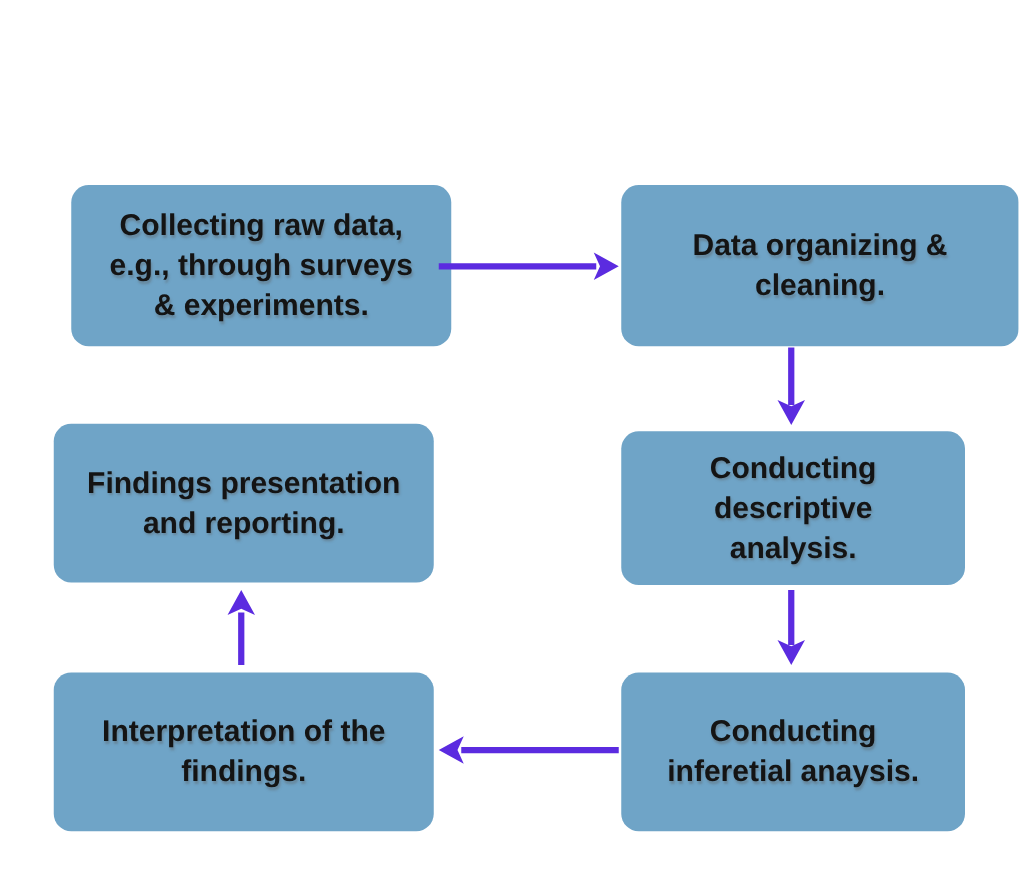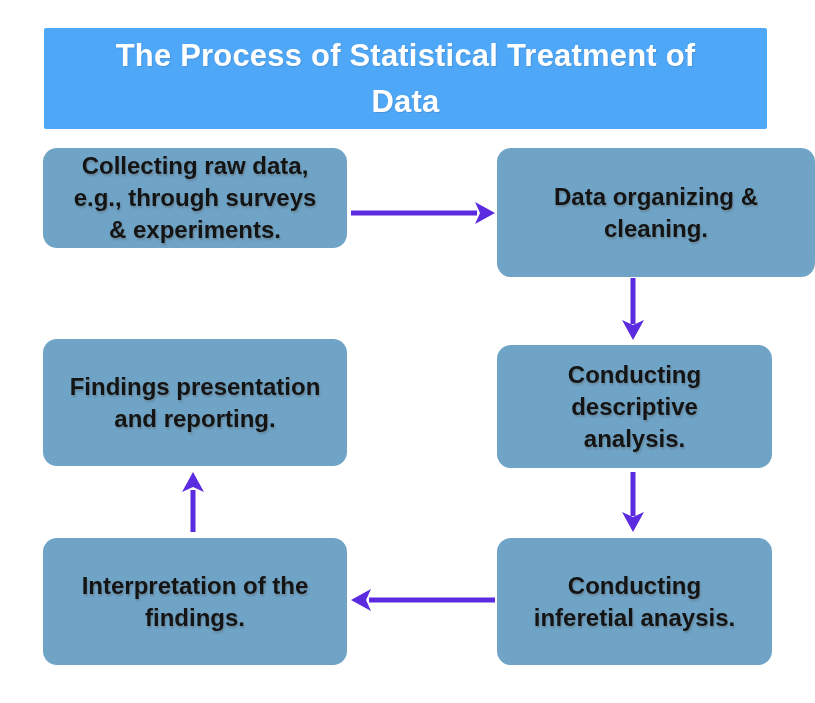--- a/index.html
+++ b/index.html
@@ -53,44 +53,40 @@
     padding: 6px 10px;
   }
   .node .node-text {
     color: var(--color-node_text);
     font-size: 24px;
     font-weight: bold;
     line-height: 32px;
     white-space: pre-line;
     text-shadow: 1px 2px 2px rgba(90,90,90,0.40);
   }
-  .node-collect     { left: 43px;  top: 148px; width: 304px; height: 100px; }
+  .node-collect     { left: 57px;  top: 148px; width: 304px; height: 129px; }
   .node-organize    { left: 497px; top: 148px; width: 318px; height: 129px; }
   .node-descriptive { left: 497px; top: 345px; width: 275px; height: 123px; }
   .node-inferential { left: 497px; top: 538px; width: 275px; height: 127px; }
   .node-interpret   { left: 43px;  top: 538px; width: 304px; height: 127px; }
   .node-present     { left: 43px;  top: 339px; width: 304px; height: 127px; }
   .arrow { position: absolute; overflow: visible; }
   .arrow line { stroke: var(--color-arrow); stroke-width: 5; }
   .arrow path { fill: var(--color-arrow); stroke: none; }
   .arrow-1 { left: 349px; top: 197px; }
   .arrow-2 { left: 617px; top: 276px; }
   .arrow-3 { left: 617px; top: 470px; }
   .arrow-4 { left: 349px; top: 584px; }
   .arrow-5 { left: 177px; top: 470px; }
 </style>
 </head>
 <body>
 
 <div class="canvas">
 
-  <div class="banner">
-    <div class="title-text">The Process of Statistical Treatment of
-Data</div>
-  </div>
 
   <div class="node node-collect">
     <div class="node-text">Collecting raw data,
 e.g., through surveys
 &amp; experiments.</div>
   </div>
 
   <div class="node node-organize">
     <div class="node-text">Data organizing &amp;
 cleaning.</div>

